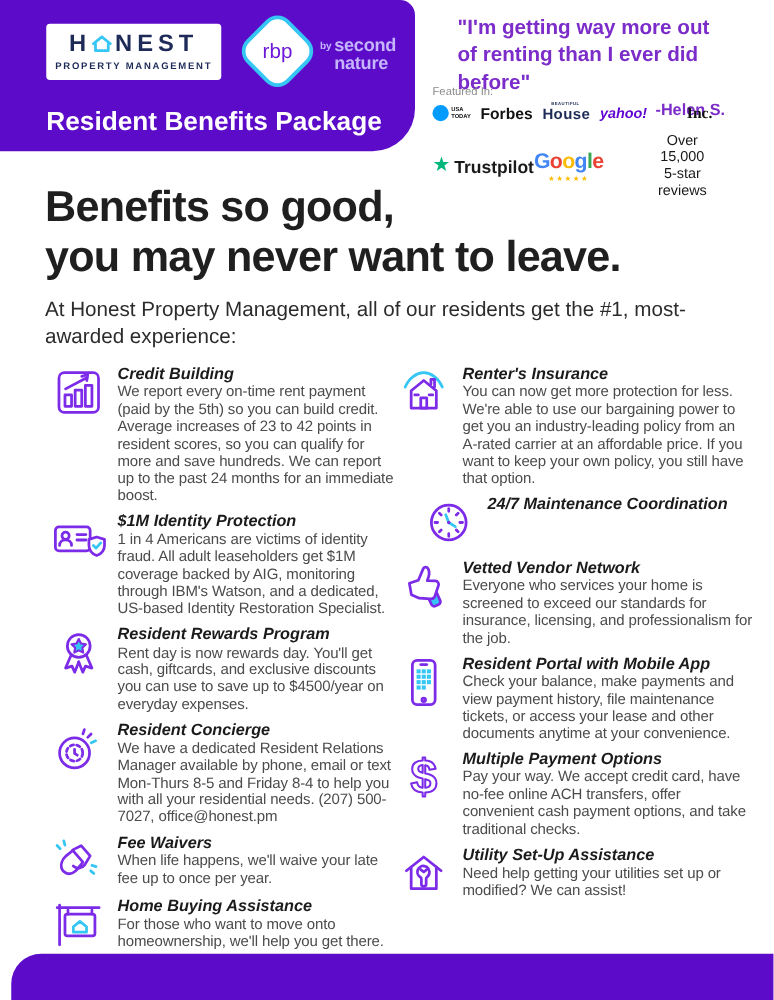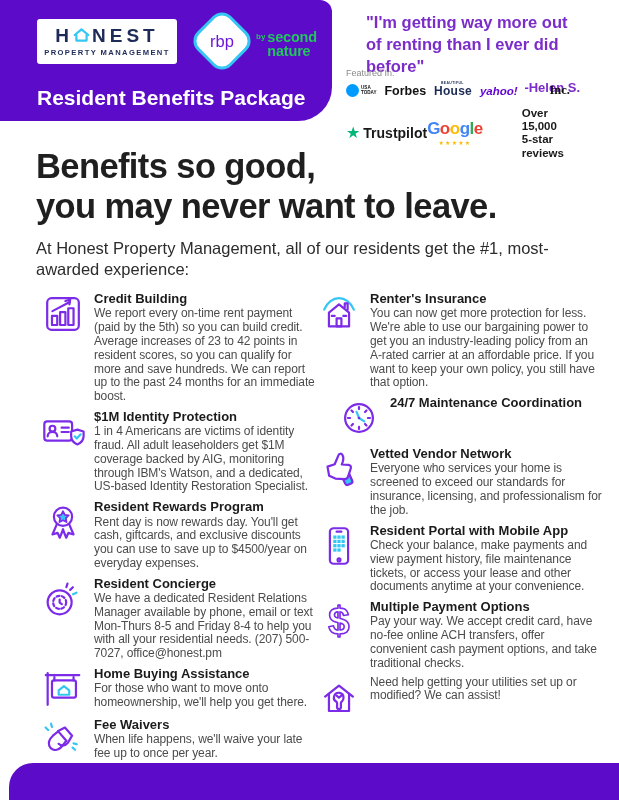--- a/index.html
+++ b/index.html
@@ -14,21 +14,21 @@
   .logo-word{display:flex;align-items:center;font-weight:bold;font-size:19px;color:#1E2B58;
     letter-spacing:4px;line-height:1;}
   .logo-word svg{margin:0 2px 1px 0;}
   .logo-sub{font-size:7.6px;font-weight:bold;color:#1E2B58;letter-spacing:1.4px;margin-top:3px;}
   .rbp-badge{position:absolute;left:194px;top:13px;width:56px;height:56px;}
   .diamond{position:absolute;}
   .diamond.cyan{inset:4px;background:#35C6F4;border-radius:13px;transform:rotate(45deg);}
   .diamond.white{inset:7px;background:#ffffff;border-radius:10px;transform:rotate(45deg);}
   .rbp-text{position:absolute;inset:0;display:flex;align-items:center;justify-content:center;
     color:#6D18D8;font-weight:normal;font-size:16.5px;}
-  .by-sn{position:absolute;left:256px;top:31px;color:#22c55e;display:flex;}
+  .by-sn{position:absolute;left:256px;top:31px;color:#c4b5fd;display:flex;}
   .by-sn .by{font-size:8px;font-weight:bold;margin:1px 2px 0 0;}
   .by-sn .sn{font-size:14.5px;font-weight:bold;line-height:.95;letter-spacing:-.2px;}
   .package-title{position:absolute;left:37px;top:86px;color:#ffffff;font-weight:bold;font-size:21px;}
 
   
   .testimonial{position:absolute;left:366px;top:12px;width:214px;}
   .quote{color:#7B2CC9;font-weight:bold;font-size:16.5px;line-height:1.32;}
   .attribution{color:#7B2CC9;font-weight:bold;font-size:13px;text-align:right;margin-top:3px;}
   .featured{position:absolute;left:346px;top:68px;width:224px;}
   .featured-label{font-size:9px;color:#8a8a8a;margin-bottom:5px;}
@@ -40,37 +40,37 @@
   .house{position:relative;font-weight:bold;font-size:12px;color:#1D2C56;letter-spacing:.3px;}
   .house-small{position:absolute;top:-3px;left:7px;font-size:3.4px;letter-spacing:.4px;color:#1D2C56;}
   .yahoo{color:#5F01D1;font-weight:bold;font-style:italic;font-size:11.5px;}
   .inc{font-family:"Liberation Serif",serif;font-weight:bold;font-size:12.5px;color:#111;margin-left:24px;}
   .reviews-row{display:flex;align-items:center;justify-content:space-between;margin-top:9px;}
   .trustpilot{display:flex;align-items:center;gap:3px;font-size:14px;font-weight:bold;color:#191919;}
   .tp-star{color:#00B67A;font-size:16px;line-height:1;}
   .google{text-align:center;}
   .google-word{font-size:17px;font-weight:bold;letter-spacing:-.5px;line-height:1;}
   .google-stars{color:#FBBC05;font-size:6px;letter-spacing:1.2px;margin-top:1px;}
-  .reviews-text{font-size:11.5px;font-weight:bold;color:#191919;line-height:1.15;margin-left:39px;}
+  .reviews-text{font-size:11.5px;font-weight:normal;color:#191919;text-align:center;line-height:1.15;margin-left:39px;}
 
   
   .headline{position:absolute;left:36px;top:146px;font-size:34.5px;font-weight:bold;color:#1f1f1f;
     line-height:1.16;letter-spacing:-.6px;}
   .subtext{position:absolute;left:36px;top:238px;width:548px;font-size:16.5px;color:#2c2c2c;line-height:1.3;}
 
   
   .benefits{position:absolute;left:40px;top:291px;display:flex;}
   .col{display:flex;flex-direction:column;gap:5px;}
   .col.left{width:276px;}
   .col.right{width:286px;align-items:center;}
   .item{display:flex;gap:8px;}
   .item-icon{flex:0 0 46px;height:46px;}
   .item-icon svg{width:46px;height:46px;display:block;}
   .item-text{flex:1;min-width:0;}
-  .item-title{font-size:13px;font-weight:bold;color:#1b1b1b;line-height:1.18;margin-bottom:1px;}
+  .item-title{font-size:13px;font-weight:bold;color:#1b1b1b;line-height:1.18;margin-bottom:1px;font-style:italic;}
   .item-desc{font-size:12px;color:#4b4b4b;line-height:1.15;letter-spacing:-.1px;}
 
   
   .footer-bar{position:absolute;left:9px;right:0;bottom:0;height:37px;background:#5C0BC8;
     border-radius:24px 0 0 0;}
 
   
   .ic{fill:none;stroke:#7C2BE8;stroke-width:2.3;stroke-linecap:round;stroke-linejoin:round;}
 </style>
 </head>
@@ -215,45 +215,45 @@
         </div>
         <div class="item-text">
           <div class="item-title">Resident Concierge</div>
           <div class="item-desc">We have a dedicated Resident Relations Manager available by phone, email or text Mon-Thurs 8-5 and Friday 8-4 to help you with all your residential needs. (207) 500-7027, office@honest.pm</div>
         </div>
       </div>
 
       <div class="item">
         <div class="item-icon">
           <svg viewBox="0 0 48 48" class="ic">
+            <path d="M13.5 19.5c-3.2 3-5 7.3-3.8 10.6 1.3 3.6 5.6 5.4 9.3 3.6 1.5-.7 3-2 4.2-3.5l4.3-5.4-8.5-9.8z"></path>
+            <path d="M19 14.5l7-3.5 7.5 8.5-4.5 7.5c-2.4 3.2-7 3.6-9.6 1"></path>
+            <path d="M8.5 13.5l-2.6-2.6M12.5 10.5L11.5 7" stroke="#35C6F4"></path>
+            <path d="M35 27.5l3.4 1M34 32l2.6 2.2" stroke="#35C6F4"></path>
+          </svg>
+        </div>
+        <div class="item-text">
+          <div class="item-title">Fee Waivers</div>
+          <div class="item-desc">When life happens, we'll waive your late fee up to once per year.</div>
+        </div>
+      </div>
+
+      <div class="item">
+        <div class="item-icon">
+          <svg viewBox="0 0 48 48" class="ic">
             <path d="M8 7.5v33"></path>
             <path d="M6 9.5h35"></path>
             <path d="M15 11.5v3.5M35 11.5v3.5"></path>
             <rect x="12.5" y="15" width="25" height="18" rx="2"></rect>
             <path d="M19.5 25.5l5.5-4.5 5.5 4.5v4.5h-11z" stroke="#35C6F4"></path>
           </svg>
         </div>
         <div class="item-text">
           <div class="item-title">Home Buying Assistance</div>
           <div class="item-desc">For those who want to move onto homeownership, we'll help you get there.</div>
-        </div>
-      </div>
-
-      <div class="item">
-        <div class="item-icon">
-          <svg viewBox="0 0 48 48" class="ic">
-            <path d="M13.5 19.5c-3.2 3-5 7.3-3.8 10.6 1.3 3.6 5.6 5.4 9.3 3.6 1.5-.7 3-2 4.2-3.5l4.3-5.4-8.5-9.8z"></path>
-            <path d="M19 14.5l7-3.5 7.5 8.5-4.5 7.5c-2.4 3.2-7 3.6-9.6 1"></path>
-            <path d="M8.5 13.5l-2.6-2.6M12.5 10.5L11.5 7" stroke="#35C6F4"></path>
-            <path d="M35 27.5l3.4 1M34 32l2.6 2.2" stroke="#35C6F4"></path>
-          </svg>
-        </div>
-        <div class="item-text">
-          <div class="item-title">Fee Waivers</div>
-          <div class="item-desc">When life happens, we'll waive your late fee up to once per year.</div>
         </div>
       </div>
 
     </div>
 
     <div class="col right">
 
       <div class="item">
         <div class="item-icon">
           <svg viewBox="0 0 48 48" class="ic">
@@ -339,20 +339,21 @@
       <div class="item">
         <div class="item-icon">
           <svg viewBox="0 0 48 48" class="ic">
             <path d="M9.5 21.5L24 10l14.5 11.5"></path>
             <path d="M13.5 18.5V36.5h21V18.5"></path>
             <path d="M28.7 22.5a5 5 0 10-7.4 4.4c.5.3.7.8.7 1.4v4.2c0 1.1.9 2 2 2s2-.9 2-2v-4.2c0-.6.2-1.1.7-1.4a5 5 0 002-4.4z"></path>
             <path d="M21.5 20.5l2.5 2 2.5-2"></path>
           </svg>
         </div>
         <div class="item-text">
+          <div class="item-title">Utility Set-Up Assistance</div>
           <div class="item-desc">Need help getting your utilities set up or modified? We can assist!</div>
         </div>
       </div>
 
     </div>
   </div>
 
   <div class="footer-bar"></div>
 
 </div>

